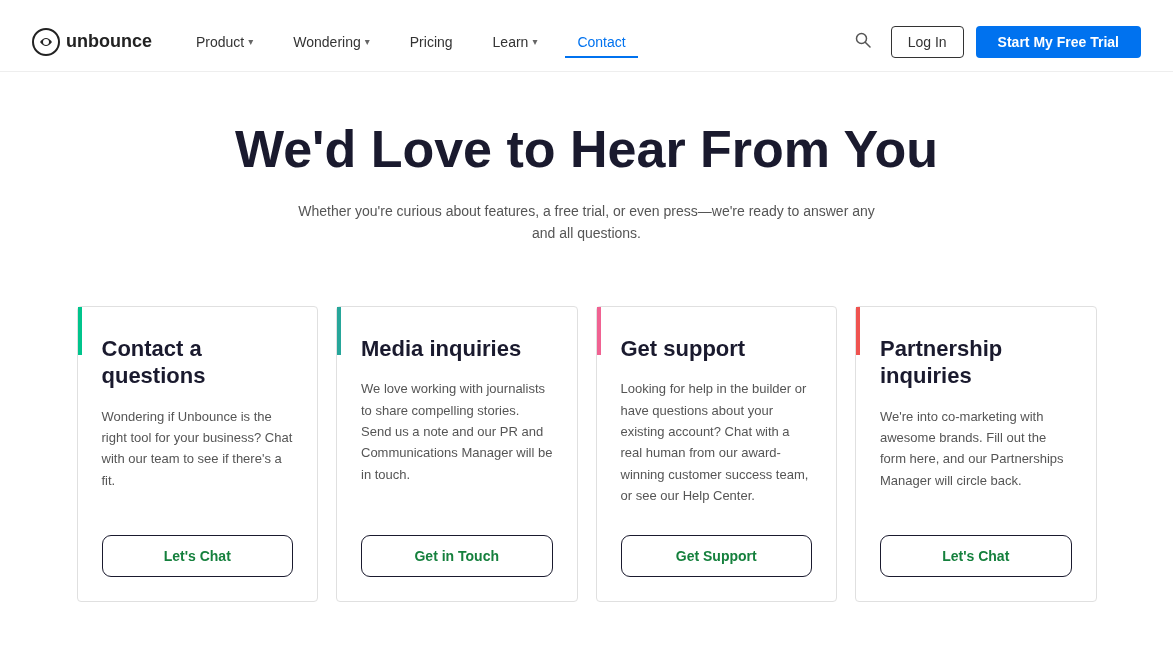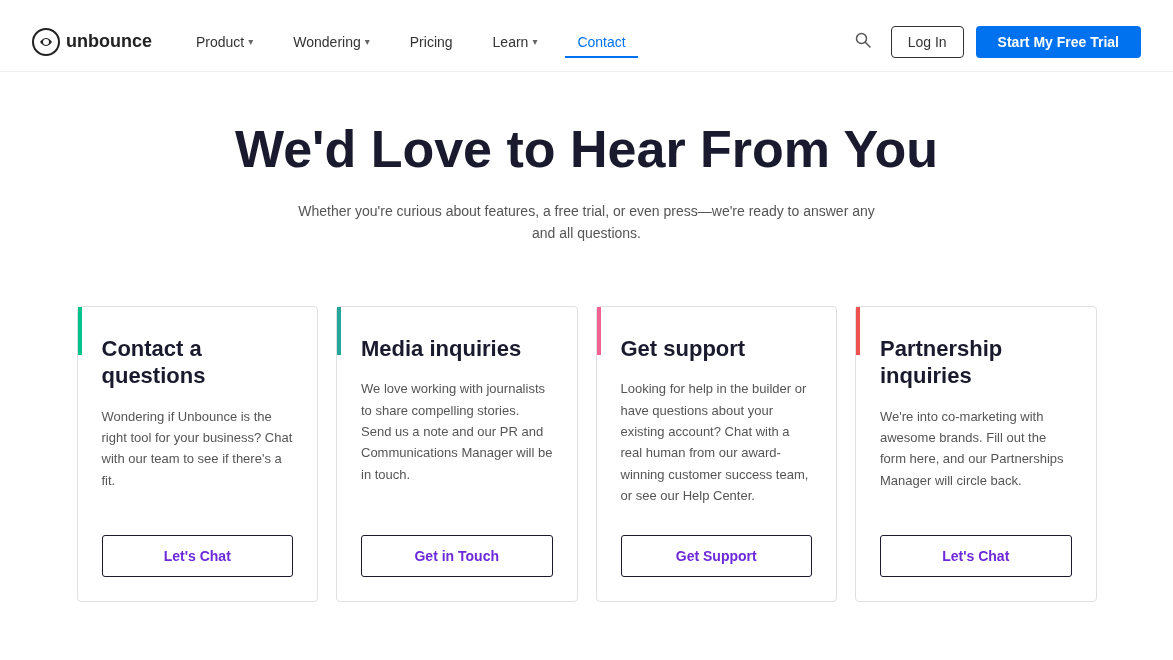--- a/index.html
+++ b/index.html
@@ -151,24 +151,24 @@
       line-height: 1.65;
       flex: 1;
       margin-bottom: 28px;
     }
     .card-btn {
       display: block;
       text-align: center;
       padding: 12px 20px;
       border: 1px solid #1a1a2e;
       background: #fff;
-      color: #6d28d9;
+      color: #15803d;
       font-size: 14px;
       font-weight: 600;
-      border-radius: 3px;
+      border-radius: 9px;
       cursor: pointer;
       text-decoration: none;
     }
 
     
     .accent-green { background: #00c48c; }
     .accent-pink { background: #f06292; }
     .accent-teal { background: #26a69a; }
     .accent-red { background: #ef5350; }
   </style>

